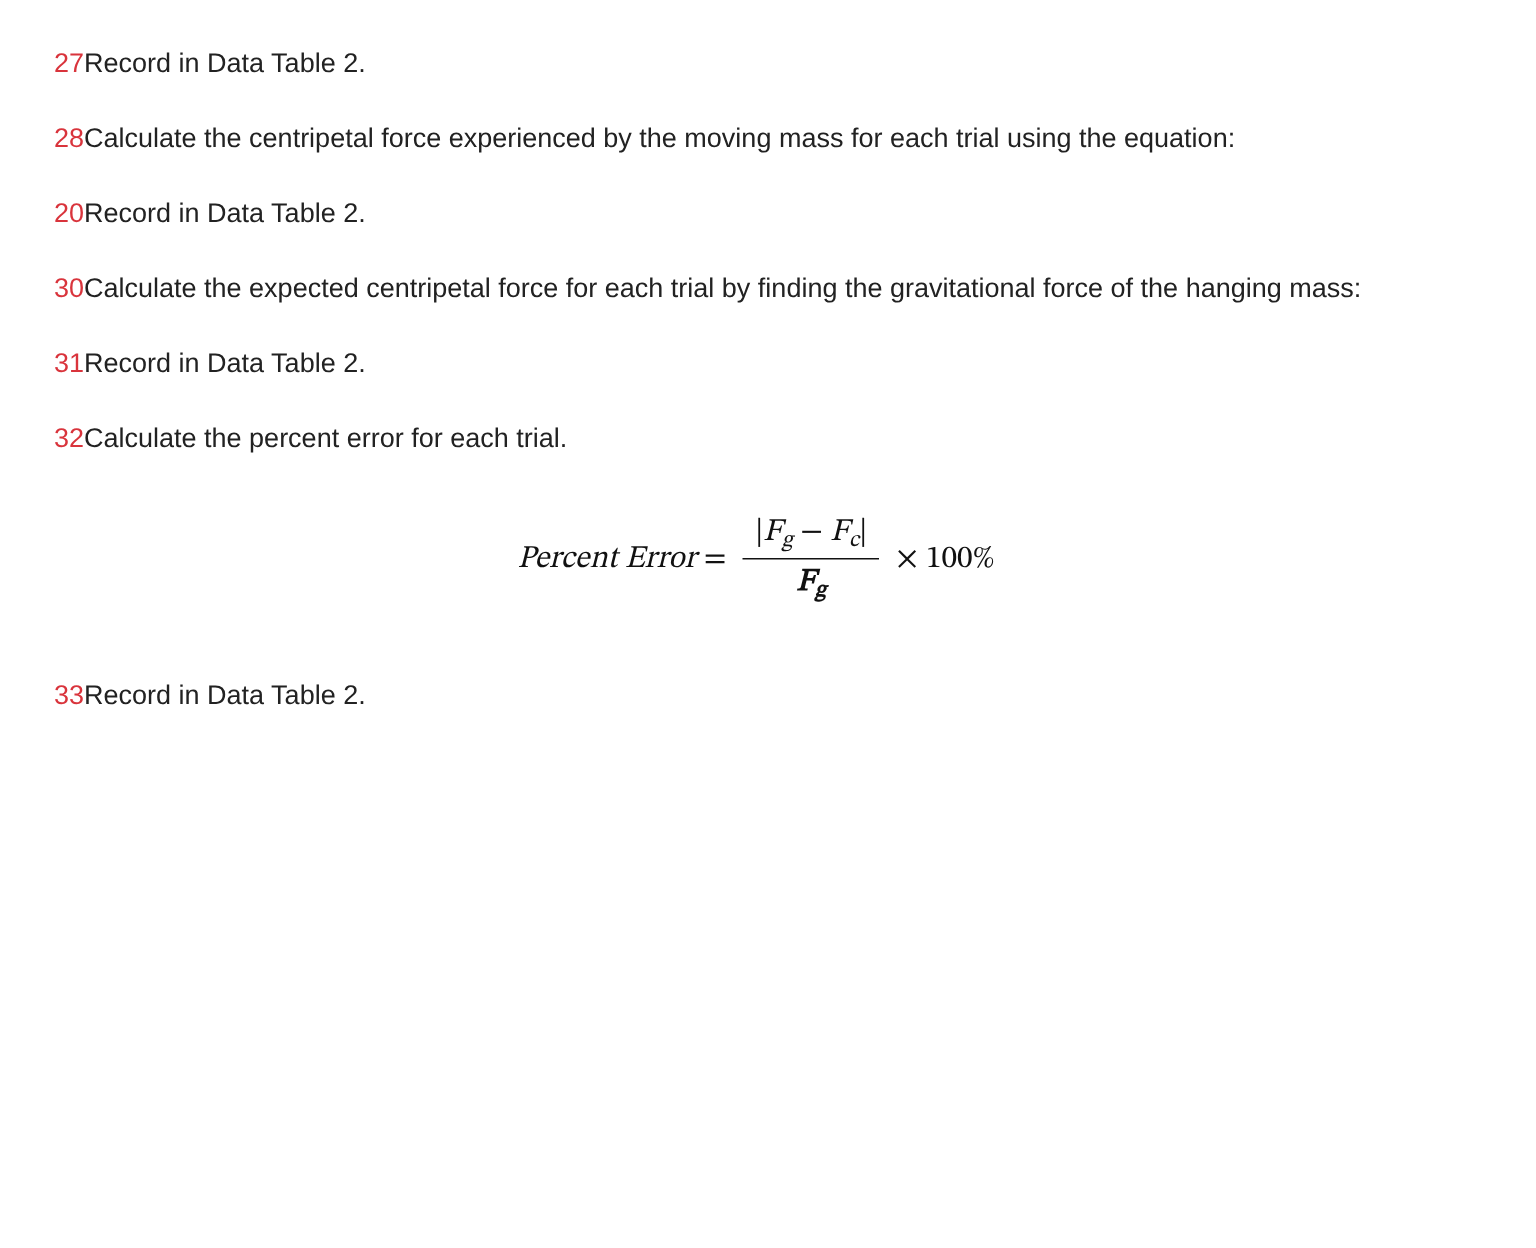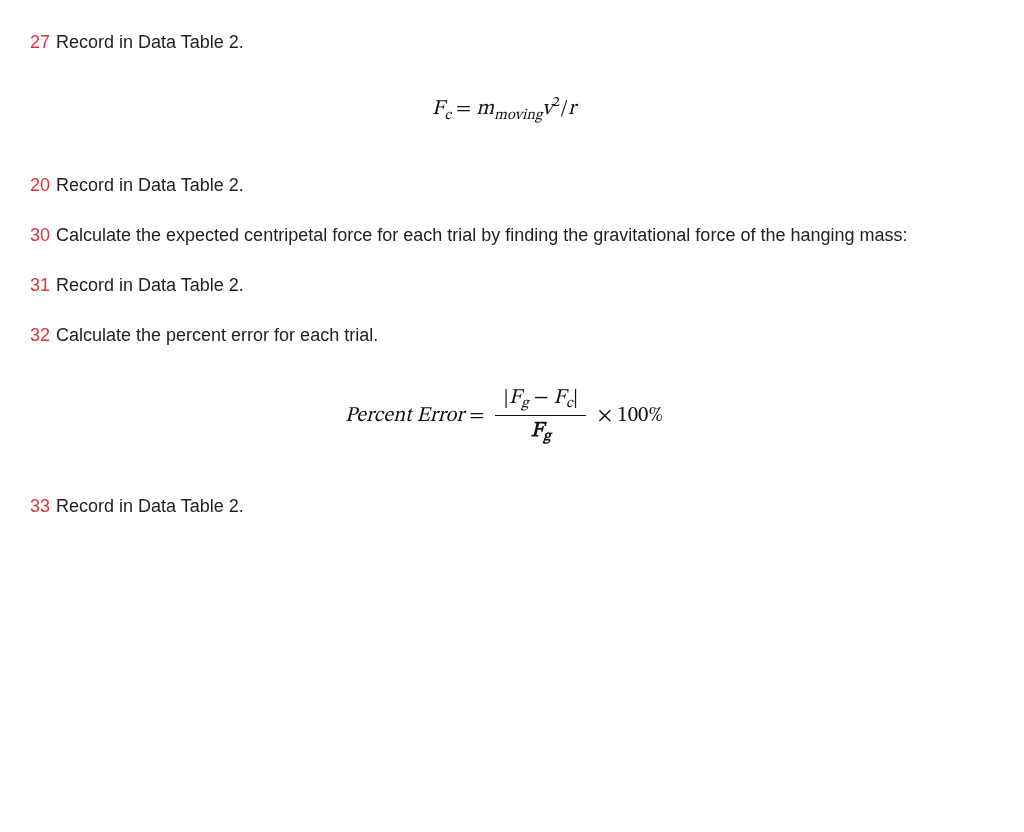--- a/index.html
+++ b/index.html
@@ -19,21 +19,21 @@
     display: flex;
     align-items: flex-start;
     margin-bottom: 26px;
   }
   .num {
     color: #d9343c;
     font-size: 18px;
     line-height: 24px;
     width: 32px;
     flex: 0 0 32px;
-    text-align: center;
+    text-align: right;
     font-weight: 400;
   }
   .text {
     font-size: 18px;
     line-height: 24px;
     color: #222;
     flex: 1;
   }
   .text b {
     font-weight: 400;
@@ -85,24 +85,25 @@
 
 <div class="page">
 
   <div class="step">
     <div class="num">27</div>
     <div class="text">
       <span>Record in </span><b>Data Table 2</b><span>.</span>
     </div>
   </div>
 
+  <div class="step">
+    <div class="num">28</div>
+    <div class="text">Calculate the centripetal force experienced by the moving mass for each trial using the equation:</div>
+  </div>
 
-  <div class="equation">
-    <span class="it">F</span><span class="sub">c</span><span> = </span><span class="it">m</span><span class="subit">moving</span><span class="it">v</span><span class="sup">2</span><span>/</span><span class="it">r</span>
-  </div>
 
   <div class="step">
     <div class="num">20</div>
     <div class="text">
       <span>Record in </span><b>Data Table 2</b><span>.</span>
     </div>
   </div>
 
   <div class="step">
     <div class="num">30</div>

